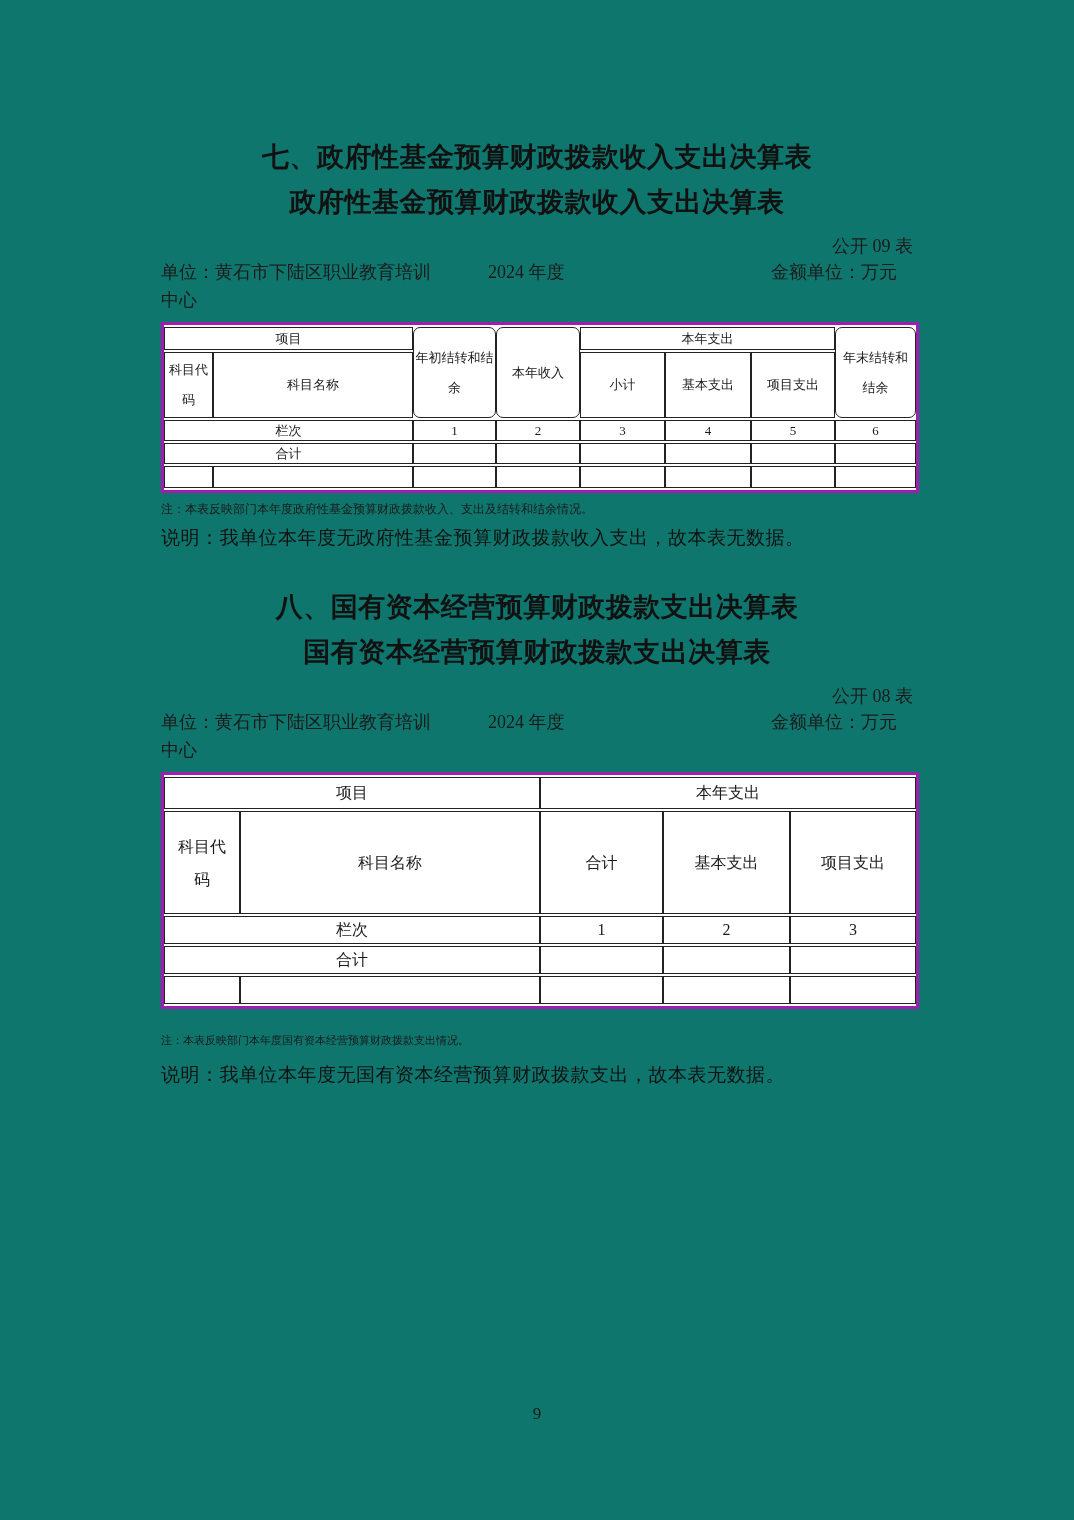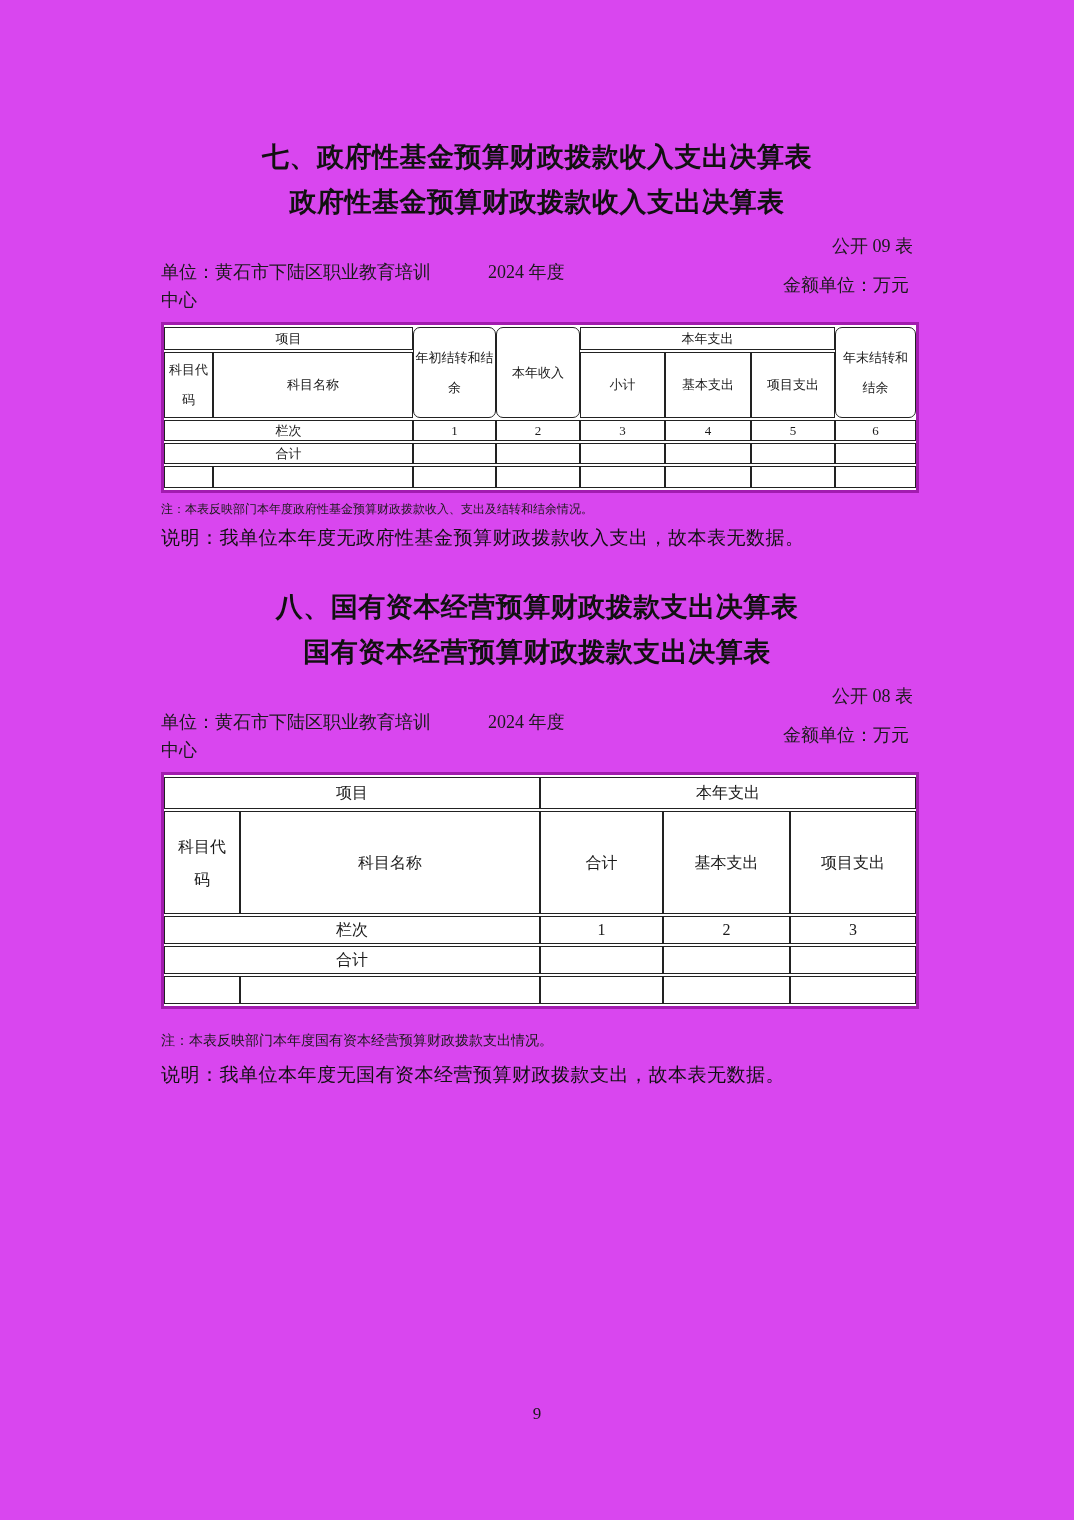--- a/index.html
+++ b/index.html
@@ -1,20 +1,20 @@
 <!DOCTYPE html>
 <html><head>
 <meta charset="utf-8">
 <style>
   html, body { margin: 0; padding: 0; background: #ffffff; }
   .page {
     position: relative;
     width: 1074px;
     height: 1520px;
-    background: #d946ef;
+    background: #0f766e;
     color: #1a1a1a;
     font-family: "Liberation Serif", "DejaVu Serif", serif;
     overflow: hidden;
   }
   .content { width: 752px; margin: 0 auto; padding-top: 142px; }
 
   .title {
     font-family: "Liberation Sans", "DejaVu Sans", sans-serif;
     font-weight: bold;
     font-size: 27px;
@@ -24,21 +24,21 @@
     color: #111111;
   }
   .title-main { margin-bottom: 14px; }
   .title-sub  { margin-bottom: 16px; }
 
   .pub-label { text-align: right; font-size: 18px; line-height: 24px; }
 
   .info-line { position: relative; font-size: 18px; line-height: 28px; min-height: 56px; margin-bottom: 8px; }
   .info-unit { width: 282px; }
   .info-year { position: absolute; left: 327px; top: 0; white-space: nowrap; }
-  .info-amount { position: absolute; right: 4px; top: 0; white-space: nowrap; margin-top: 13px; }
+  .info-amount { position: absolute; right: 16px; top: 0; white-space: nowrap; }
 
   table.t {
     border-collapse: separate;
     border-spacing: 0 2px;
     table-layout: fixed;
     width: 752px;
     border: 3px solid #a21caf;
     background: #ffffff;
   }
   table.t td {
@@ -66,21 +66,21 @@
   .t2 td { padding: 1px 6px; }
   .t2 tr.h1 > td { height: 32px; line-height: 28px; }
   .t2 tr.h2 > td { height: 103px; line-height: 33px; }
   .t2 tr.r  > td { height: 28px; line-height: 22px; }
   .t2 .c1 { width: 76px; }  .t2 .c2 { width: 300px; }
   .t2 .c3 { width: 123px; } .t2 .c4 { width: 127px; }
   .t2 .c5 { width: 126px; }
 
   .note { margin-top: 8px; }
   .note-sm { font-size: 12px; line-height: 16px; }
-  .note-md { font-size: 14px; line-height: 19px; margin-top: 22px; }
+  .note-md { font-size: 11px; line-height: 19px; margin-top: 22px; }
   .statement {
     font-size: 19px;
     font-weight: normal;
     line-height: 25px;
     letter-spacing: 0.5px;
     margin-top: 8px;
     color: #111111;
   }
   .statement-2 { margin-top: 12px; }
   .section-8 { margin-top: 42px; }

